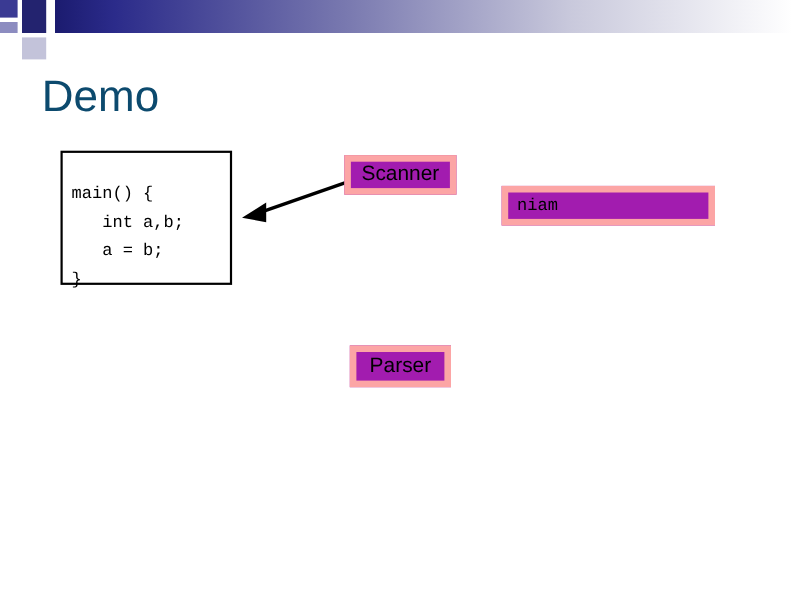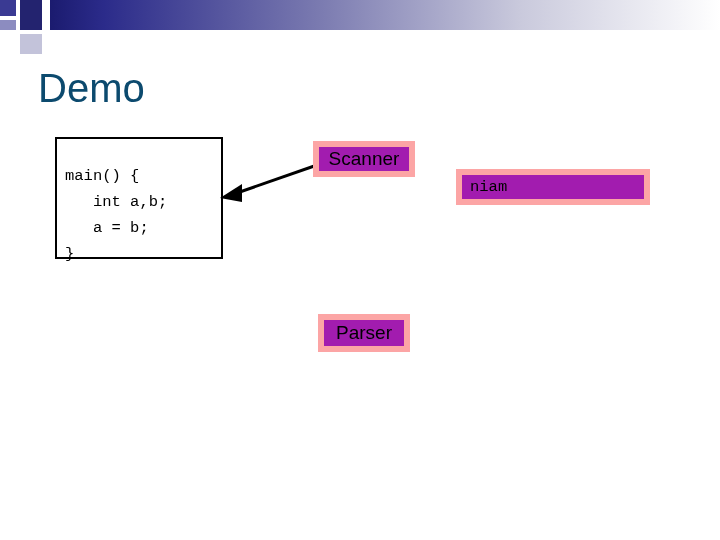--- a/index.html
+++ b/index.html
@@ -51,21 +51,21 @@
     font-weight: normal;
     letter-spacing: 0px;
     white-space: pre;
   }
 
   
   .code-box {
     position: absolute;
     left: 55px;
     top: 137px;
-    width: 168px;
+    width: 156px;
     height: 122px;
     border: 2px solid #000000;
     box-sizing: border-box;
     background: #ffffff;
   }
   .code-text {
     position: absolute;
     left: 8px;
     top: 8px;
     font-family: "Liberation Mono", monospace;

